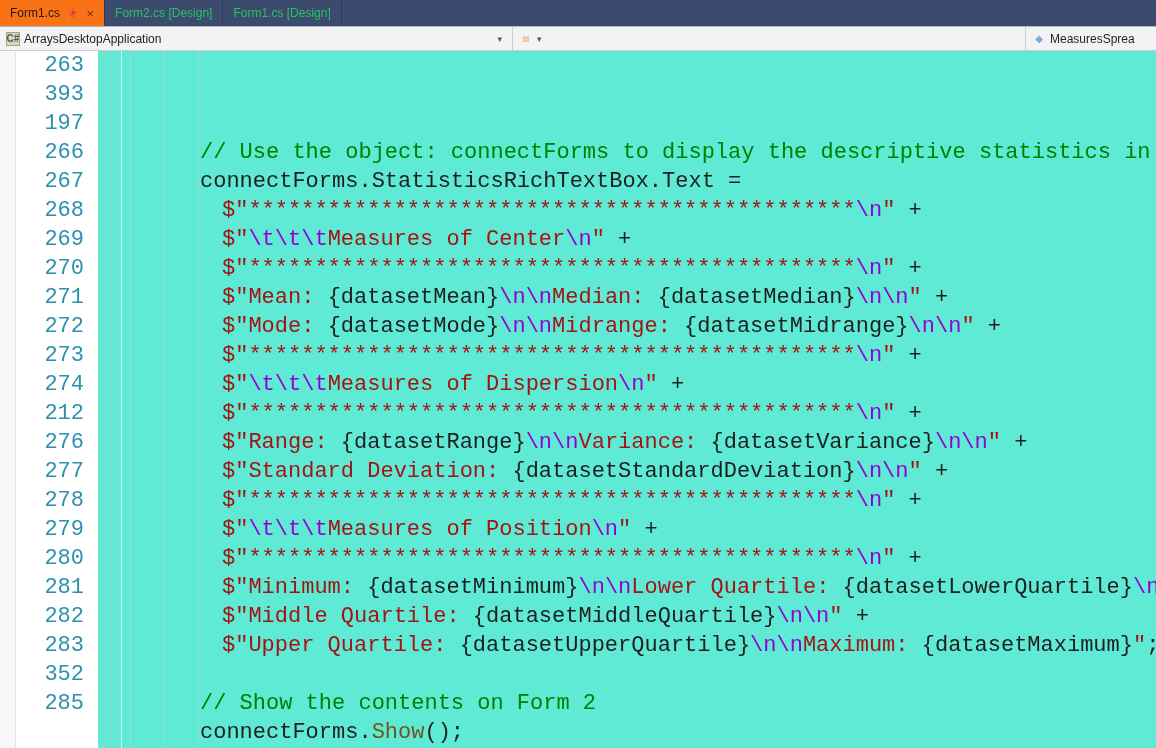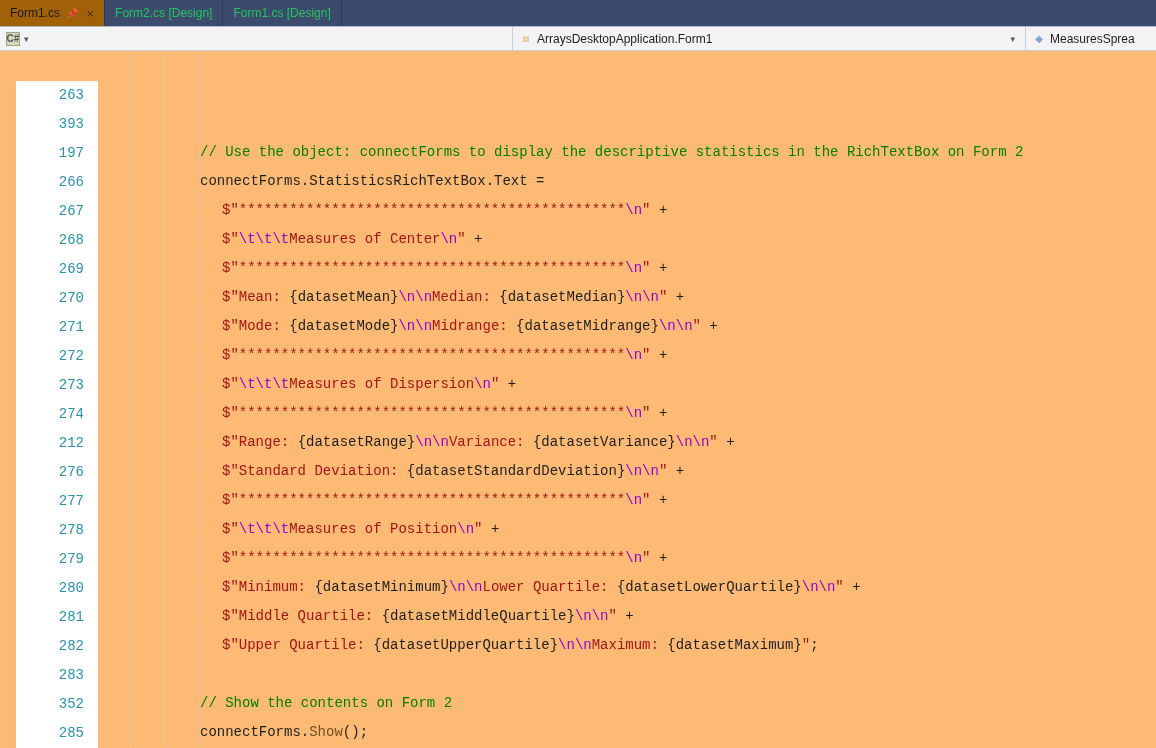--- a/index.html
+++ b/index.html
@@ -23,21 +23,21 @@
     display: flex;
     align-items: center;
     padding: 0 10px;
     color: #22c55e;
     font-size: 12px;
     gap: 6px;
     cursor: pointer;
     border-right: 1px solid #2d3a56;
   }
   .tab.active {
-    background: #a16207;
+    background: #f97316;
     color: #1a1a1a;
   }
   .tab .pin {
     font-size: 10px;
     opacity: 0.8;
   }
   .tab .close {
     font-size: 13px;
     opacity: 0.7;
     margin-left: 2px;
@@ -69,25 +69,24 @@
     align-items: center;
     justify-content: center;
     font-size: 10px;
   }
   .nav-seg .txt { flex: 1; white-space: nowrap; overflow: hidden; text-overflow: ellipsis; color: #222; }
   .nav-seg .caret { color: #555; font-size: 9px; padding-right: 4px; }
   .editor-pane {
     display: flex;
     height: calc(748px - 27px - 24px);
     font-family: Consolas, "Courier New", monospace;
-    font-size: 14px;
+    font-size: 22px;
     line-height: 29px;
-    background: #fdba74;
+    background: #5eead4;
     position: relative;
-    align-items: flex-end;
   }
   .margin-strip {
     width: 16px;
     background: #f7f7f7;
     border-right: 1px solid #e4e4e4;
   }
   .line-numbers {
     width: 82px;
     text-align: right;
     color: #2b91af;
@@ -159,25 +158,25 @@
     <span>Form2.cs [Design]</span>
   </div>
   <div class="tab">
     <span>Form1.cs [Design]</span>
   </div>
 </div>
 
 <div class="navbar">
   <div class="nav-seg">
     <span class="ico ico-cs">C#</span>
+    <span class="txt">ArraysDesktopApplication</span>
     <span class="caret">▾</span>
   </div>
   <div class="nav-seg">
     <span class="ico ico-class">⧈</span>
-    <span class="txt">ArraysDesktopApplication.Form1</span>
     <span class="caret">▾</span>
   </div>
   <div class="nav-seg">
     <span class="ico ico-cube">◆</span>
     <span class="txt">MeasuresSprea</span>
   </div>
 </div>
 
 <div class="editor-pane">
   <div class="margin-strip"></div>

